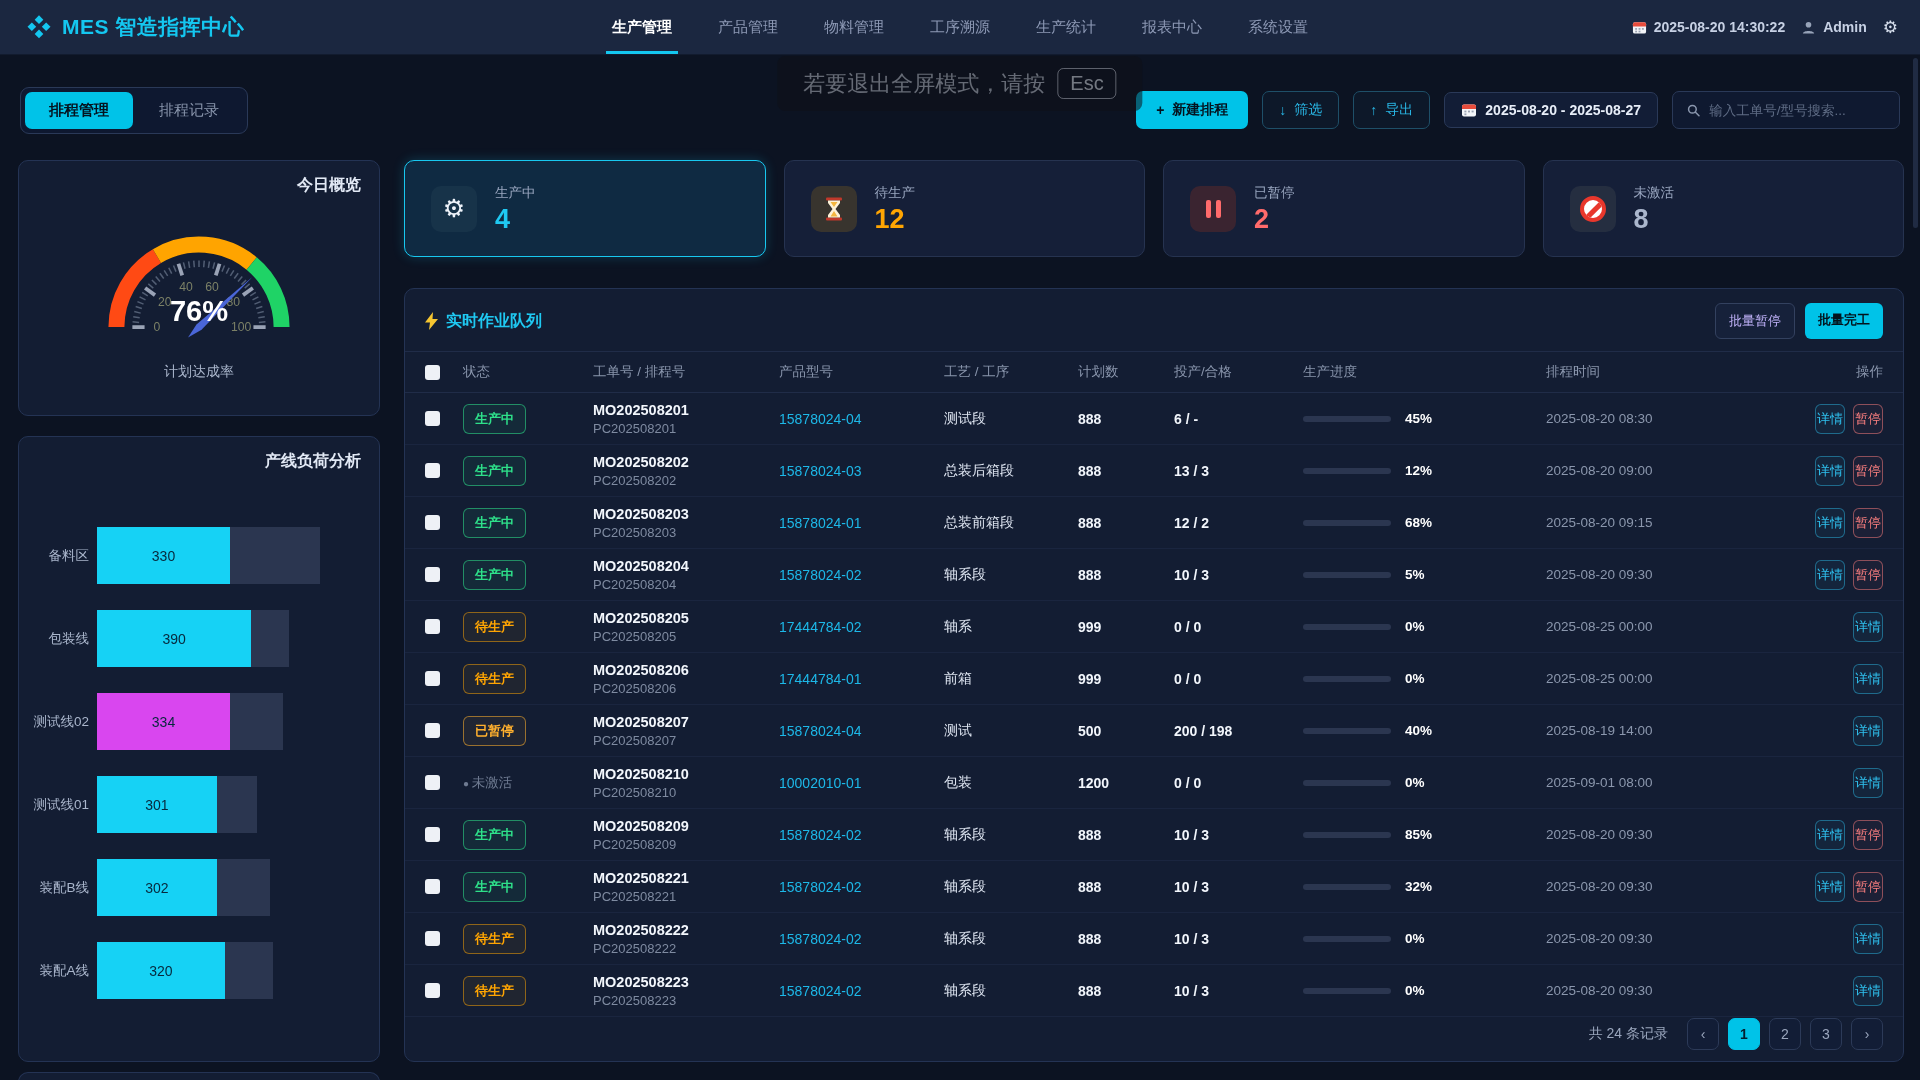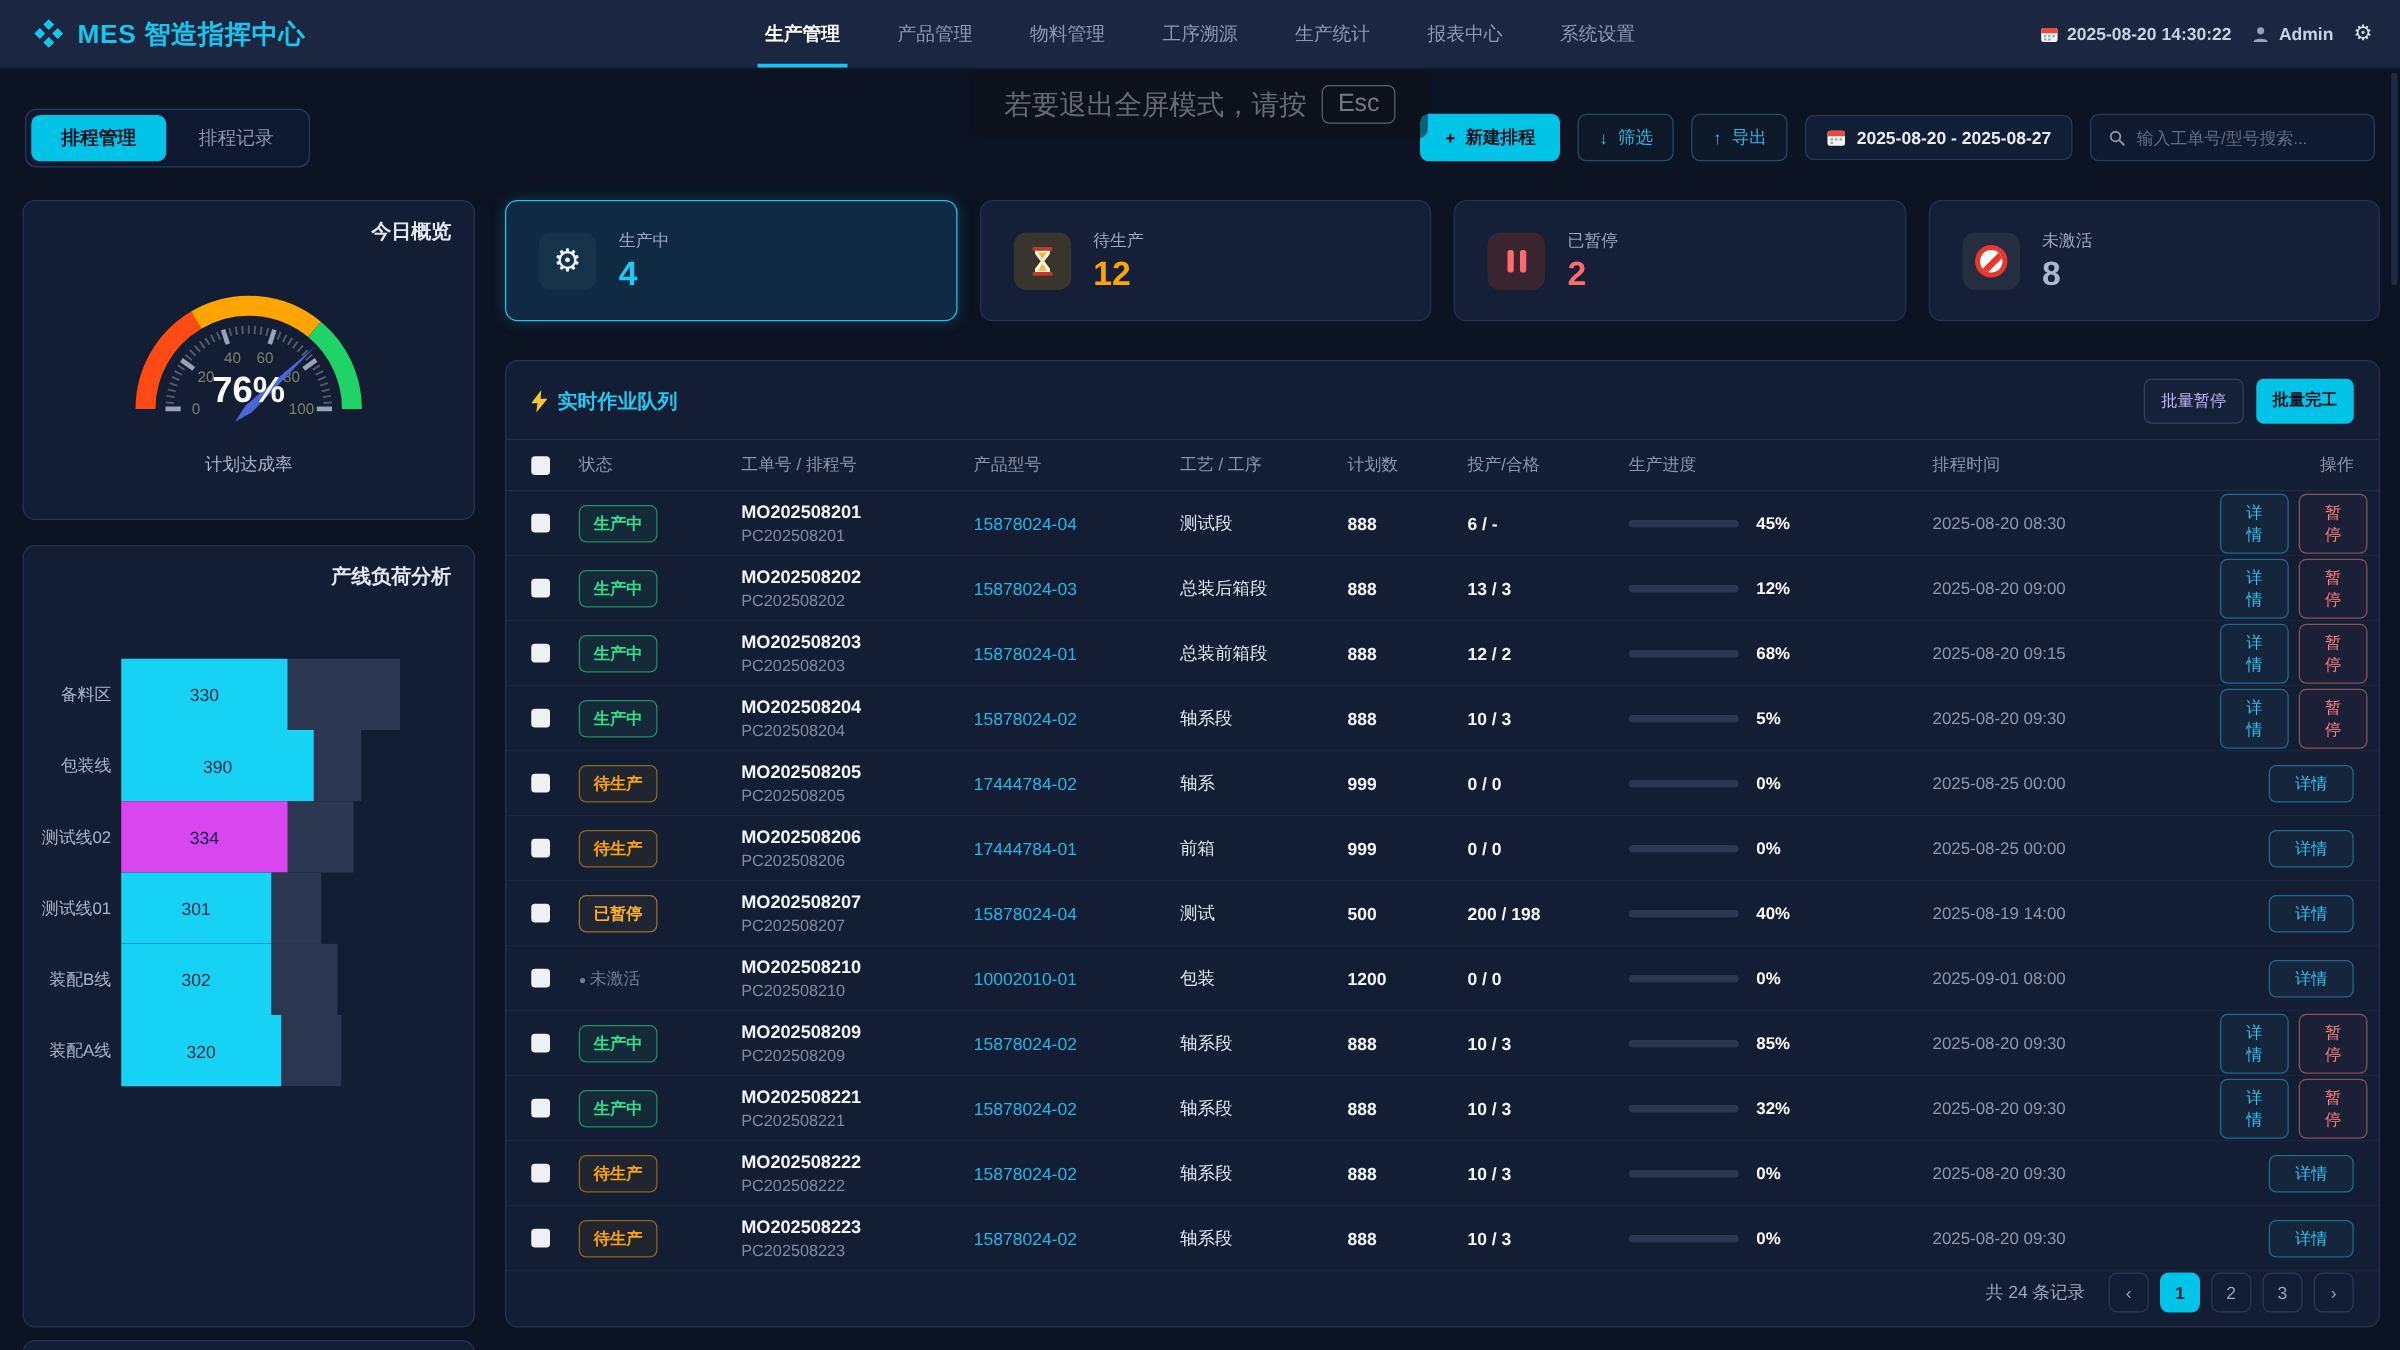--- a/index.html
+++ b/index.html
@@ -71,21 +71,21 @@
               background:#e8372c; transform:rotate(-45deg); }
   
   .panel { position:absolute; background:#131d33; border:1px solid #243354; border-radius:10px; }
   .panel-title { position:absolute; top:14px; right:18px; font-size:16px; font-weight:bold; color:#e2e9f5; }
   .gauge-panel { top:160px; left:18px; width:362px; height:256px; }
   .gauge-svg { position:absolute; top:44px; left:50%; transform:translateX(-50%); }
   .gauge-caption { position:absolute; top:202px; width:100%; text-align:center;
                    color:#aab6cc; font-size:14px; }
   .bars-panel { top:436px; left:18px; width:362px; height:626px; }
   .bars-wrap { position:absolute; top:90px; left:0; right:16px; display:flex;
-               flex-direction:column; }
+               flex-direction:column; gap:26px; }
   .bar-row { display:flex; align-items:center; height:57px; }
   .bar-cat { width:78px; flex:none; text-align:right; padding-right:8px;
              color:#aab6cc; font-size:13.5px; }
   .bar-zone { flex:1; position:relative; height:57px; }
   .bar-track { position:absolute; left:0; top:0; height:57px; background:#2b3650; }
   .bar-fill { position:absolute; left:0; top:0; height:57px; background:#16d2f5;
               display:flex; align-items:center; justify-content:center; }
   .bar-val { color:#07283c; font-size:14px; }
   .panel-hint { position:absolute; left:18px; top:1072px; width:362px; height:12px;
                 background:#131d33; border:1px solid #243354; border-bottom:none;
@@ -118,21 +118,21 @@
   .pc { font-size:13px; color:#7f8ba1; margin-top:3px; }
   .model { color:#1db8e8; font-size:14px; cursor:pointer; }
   .proc { color:#dfe6f2; font-size:14px; }
   .plan, .prod { color:#f2f6fc; font-weight:bold; font-size:14px; }
   .prog { display:flex; align-items:center; gap:14px; }
   .ptrack { width:88px; height:6px; border-radius:3px; background:#2b3650; overflow:hidden; }
   .pfill { height:100%; background:#22df72; border-radius:3px; }
   .plabel { font-weight:bold; font-size:13.5px; color:#fff; }
   .time { color:#8b97ad; font-size:13.5px; }
   .acts { display:flex; gap:8px; justify-content:flex-end; }
-  .abtn { padding:5px 20px; border-radius:6px; font-size:13px; border:1px solid; cursor:pointer; }
+  .abtn { padding:5px 1px; border-radius:6px; font-size:13px; border:1px solid; cursor:pointer; }
   .abtn.detail { color:#2fc1ef; border-color:rgba(47,193,239,.45); background:rgba(47,193,239,.05); }
   .abtn.pause  { color:#ff8080; border-color:rgba(255,128,128,.5); background:rgba(255,128,128,.04); }
   .q-foot { position:absolute; bottom:0; left:0; right:0; height:54px; display:flex;
             align-items:center; justify-content:flex-end; gap:9px; padding:0 20px; }
   .total { color:#9aa6bd; font-size:14px; margin-right:10px; }
   .pg { width:32px; height:32px; border-radius:7px; border:1px solid #2c3a58; color:#9aa6bd;
         display:flex; align-items:center; justify-content:center; font-size:14px;
         background:#121d36; cursor:pointer; }
   .pg.active { background:#00c3e8; border-color:#00c3e8; color:#04202e; font-weight:bold; }
   .scroll-thumb { position:absolute; right:2px; top:58px; width:5px; height:170px;

